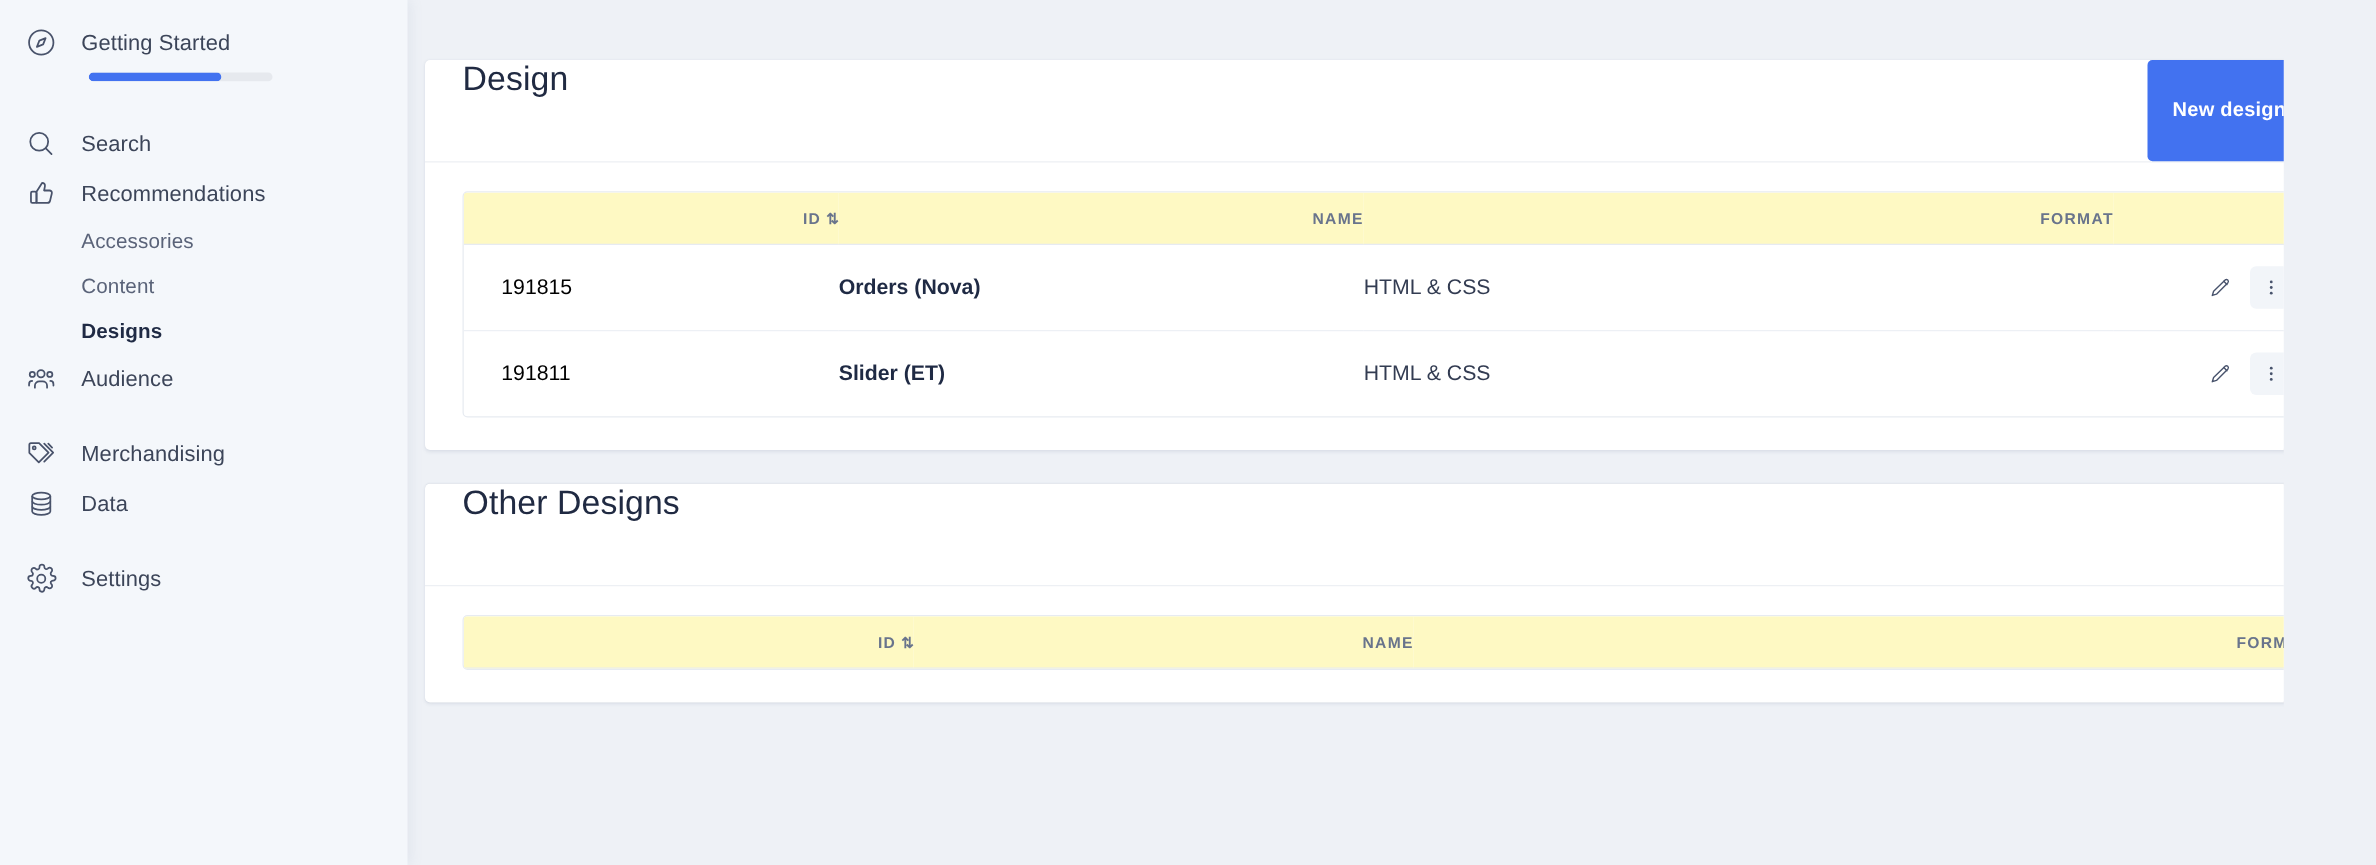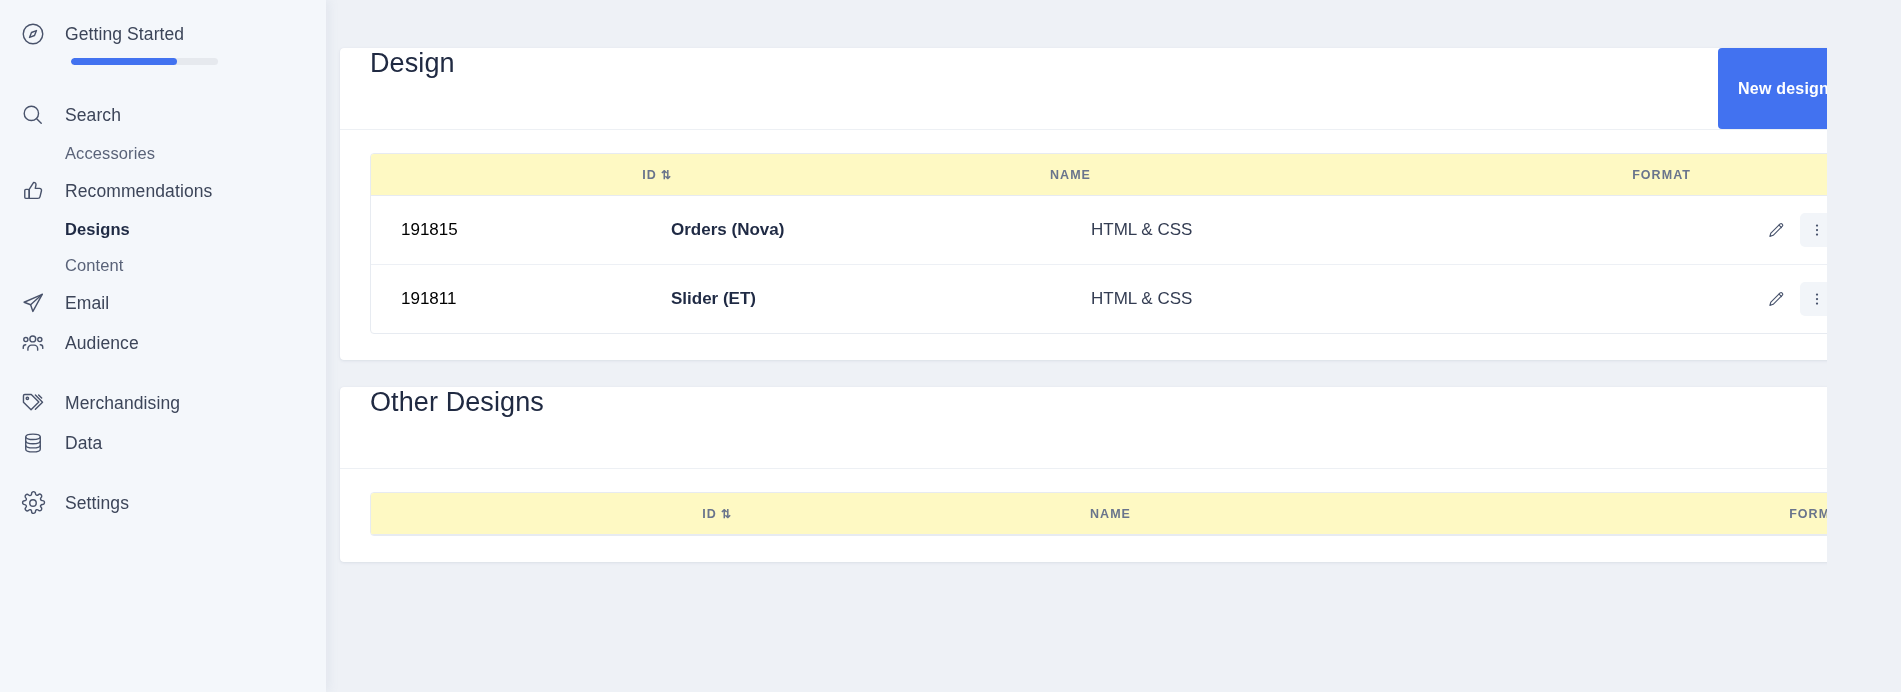--- a/index.html
+++ b/index.html
@@ -256,49 +256,40 @@
     <div class="nav-item">
       <span class="nav-icon">
         <svg width="26" height="26" viewBox="0 0 24 24" fill="none" stroke="currentColor" stroke-width="1.3">
           <circle cx="10.5" cy="10.5" r="6.6"></circle>
           <path d="m15.4 15.4 4.2 4.2" stroke-linecap="round"></path>
         </svg>
       </span>
       <span class="nav-label">Search</span>
     </div>
 
+    <div class="nav-item">
+      <span class="nav-icon">
+        <svg width="26" height="26" viewBox="0 0 24 24" fill="none" stroke="currentColor" stroke-width="1.3">
+          <path d="M8.5 10.5 12.6 4c1.6 0 2.4 1.1 2.1 2.6l-.6 3h4c1.2 0 2 1 1.7 2.2l-1.3 5.4c-.2 1-1 1.6-2 1.6H8.5z" stroke-linejoin="round"></path>
+          <rect x="4.4" y="10.5" width="4.1" height="8.3" rx="1"></rect>
+        </svg>
+      </span>
+      <span class="nav-label">Recommendations</span>
+    </div>
+
     <div class="nav-item sub">
       <span class="nav-label">Accessories</span>
     </div>
-
-    <div class="nav-item">
-      <span class="nav-icon">
-        <svg width="26" height="26" viewBox="0 0 24 24" fill="none" stroke="currentColor" stroke-width="1.3">
-          <path d="M8.5 10.5 12.6 4c1.6 0 2.4 1.1 2.1 2.6l-.6 3h4c1.2 0 2 1 1.7 2.2l-1.3 5.4c-.2 1-1 1.6-2 1.6H8.5z" stroke-linejoin="round"></path>
-          <rect x="4.4" y="10.5" width="4.1" height="8.3" rx="1"></rect>
-        </svg>
-      </span>
-      <span class="nav-label">Recommendations</span>
+    <div class="nav-item sub">
+      <span class="nav-label">Content</span>
     </div>
     <div class="nav-item sub active">
       <span class="nav-label">Designs</span>
     </div>
-    <div class="nav-item sub">
-      <span class="nav-label">Content</span>
-    </div>
-
-    <div class="nav-item">
-      <span class="nav-icon">
-        <svg width="26" height="26" viewBox="0 0 24 24" fill="none" stroke="currentColor" stroke-width="1.3">
-          <path d="M20.5 4 3.8 11.3l6 2.3 2.1 6.2z" stroke-linejoin="round"></path>
-          <path d="M20.5 4 9.8 13.6" stroke-linecap="round"></path>
-        </svg>
-      </span>
-      <span class="nav-label">Email</span>
-    </div>
+
 
     <div class="nav-item">
       <span class="nav-icon">
         <svg width="26" height="26" viewBox="0 0 24 24" fill="none" stroke="currentColor" stroke-width="1.3">
           <circle cx="11.8" cy="8.3" r="2.7"></circle>
           <path d="M7.3 18.6v-1.4c0-1.8 1.5-3.2 3.3-3.2h2.4c1.8 0 3.3 1.4 3.3 3.2v1.4" stroke-linecap="round"></path>
           <circle cx="5.4" cy="8.8" r="1.9"></circle>
           <circle cx="18.3" cy="8.8" r="1.9"></circle>
           <path d="M3 17v-1c0-1.4 1-2.4 2.3-2.4M21 17v-1c0-1.4-1-2.4-2.3-2.4" stroke-linecap="round"></path>
         </svg>

